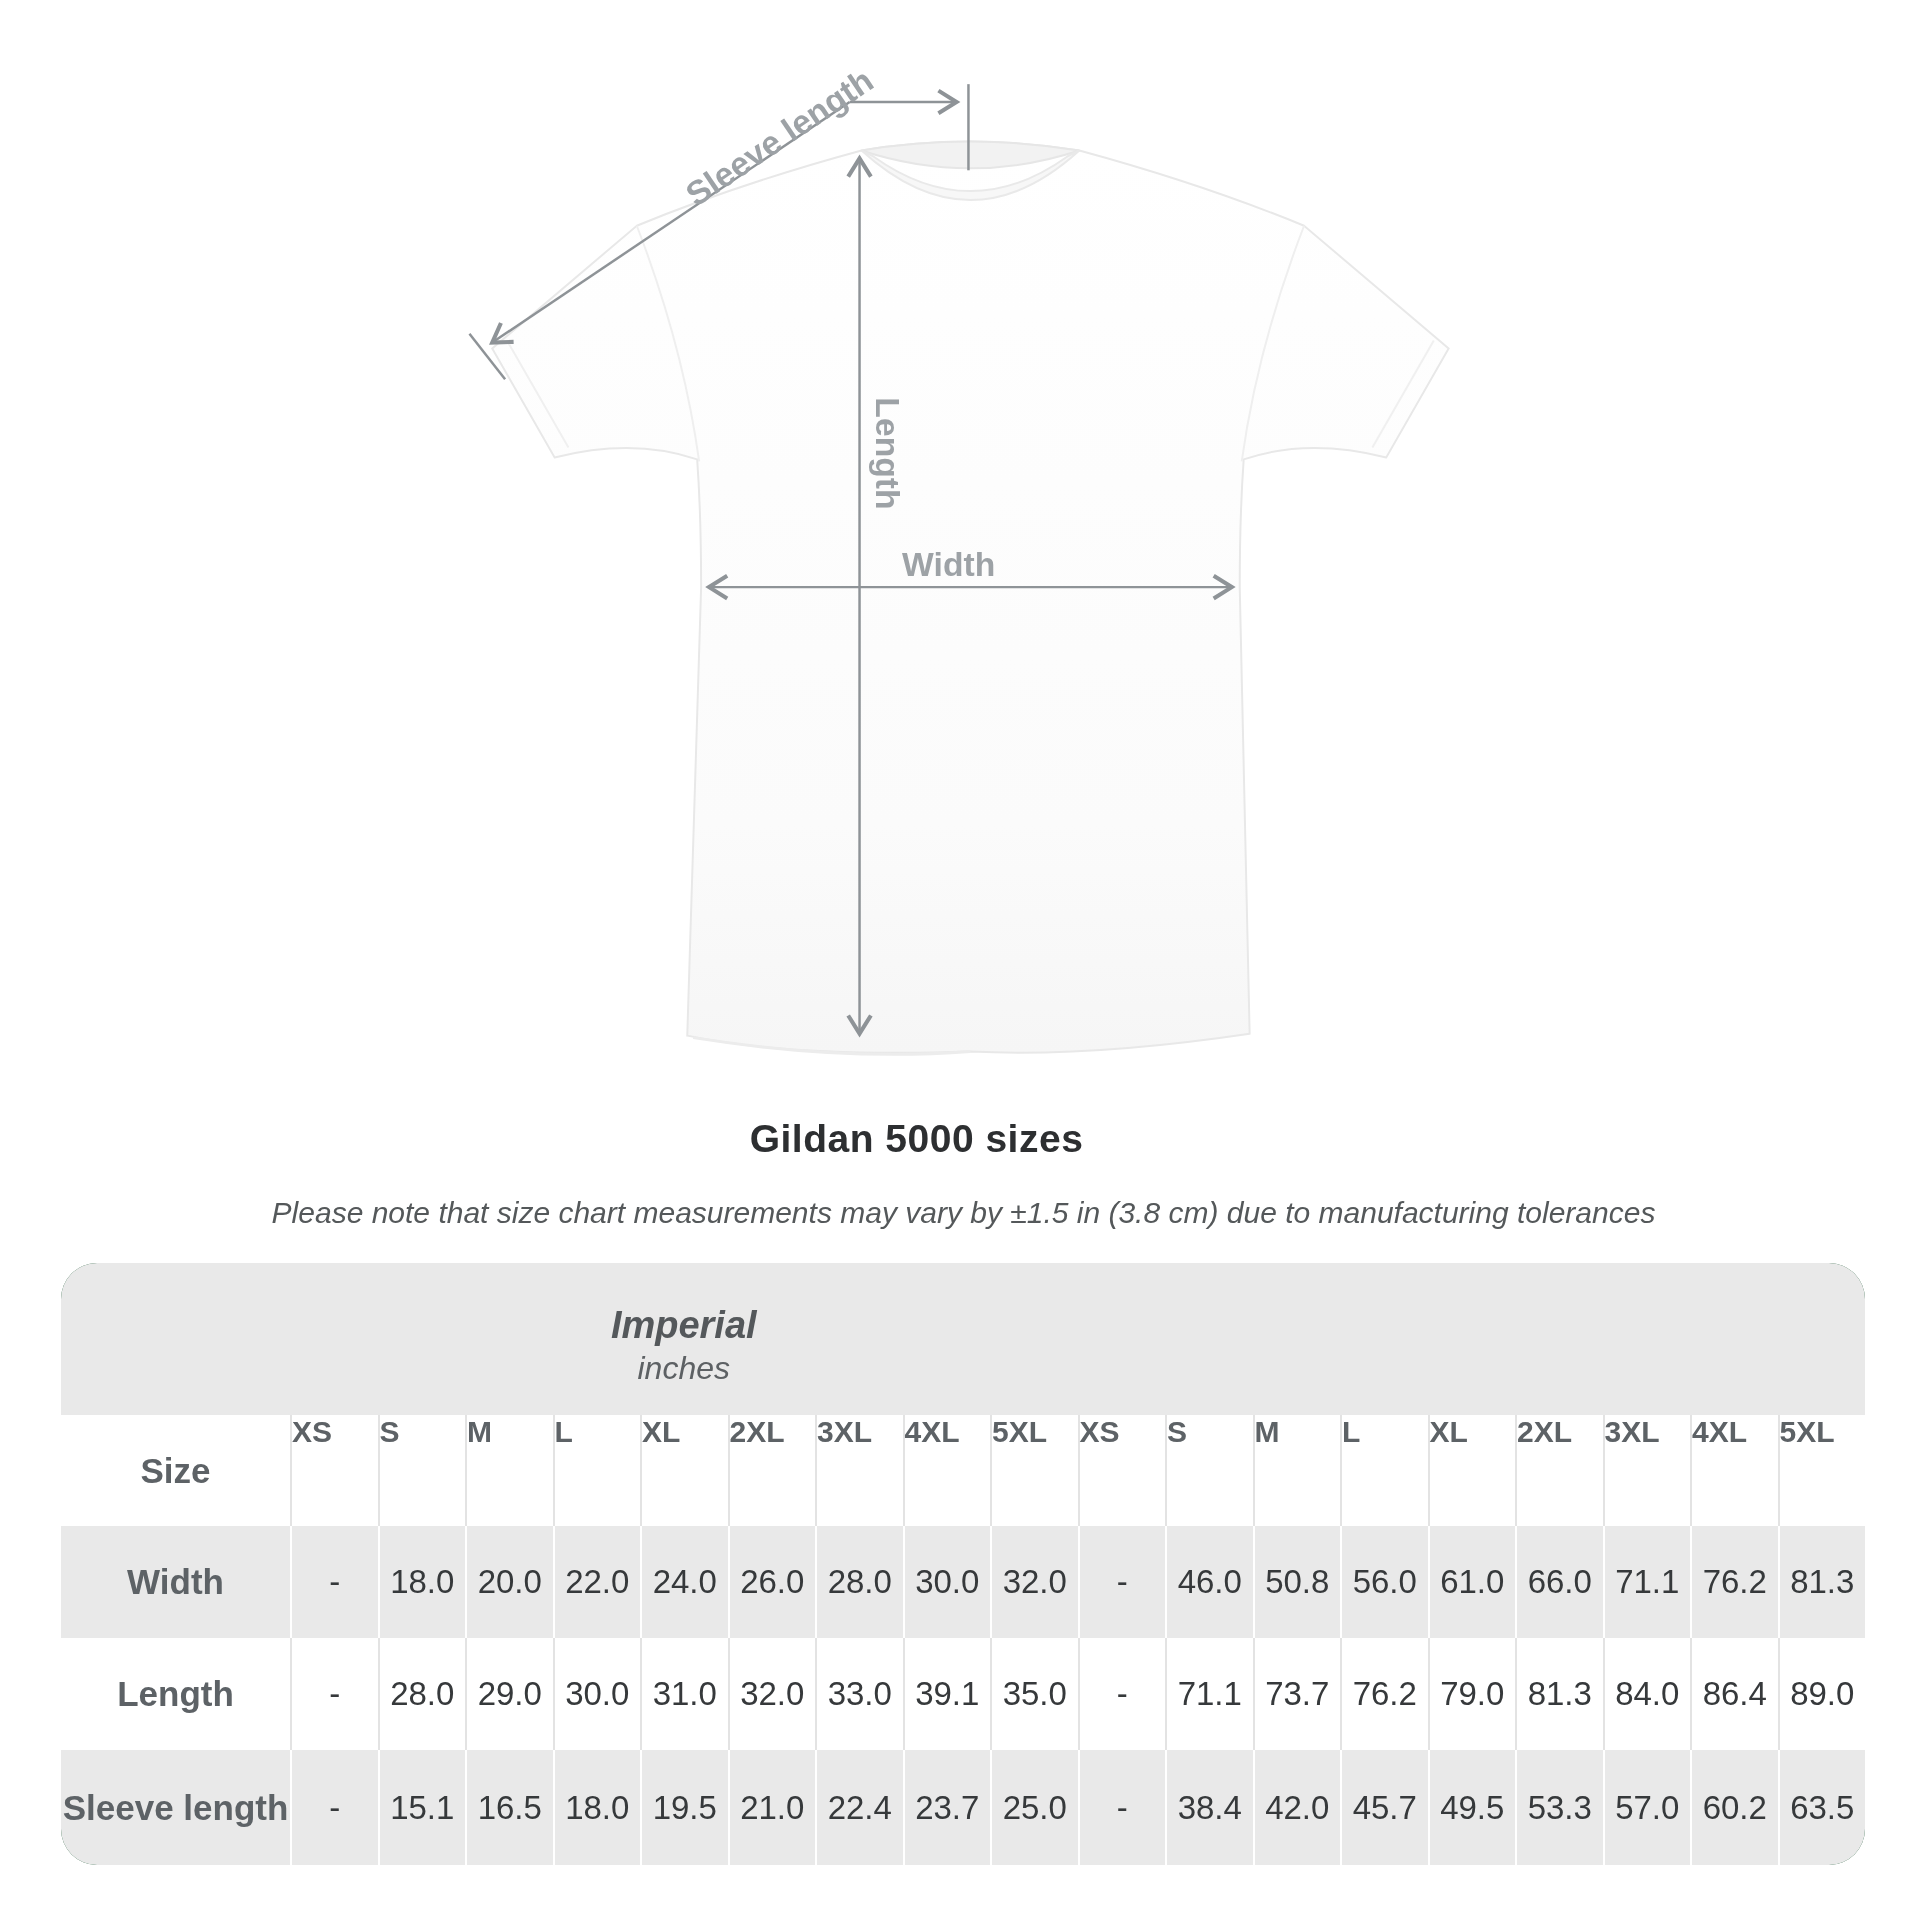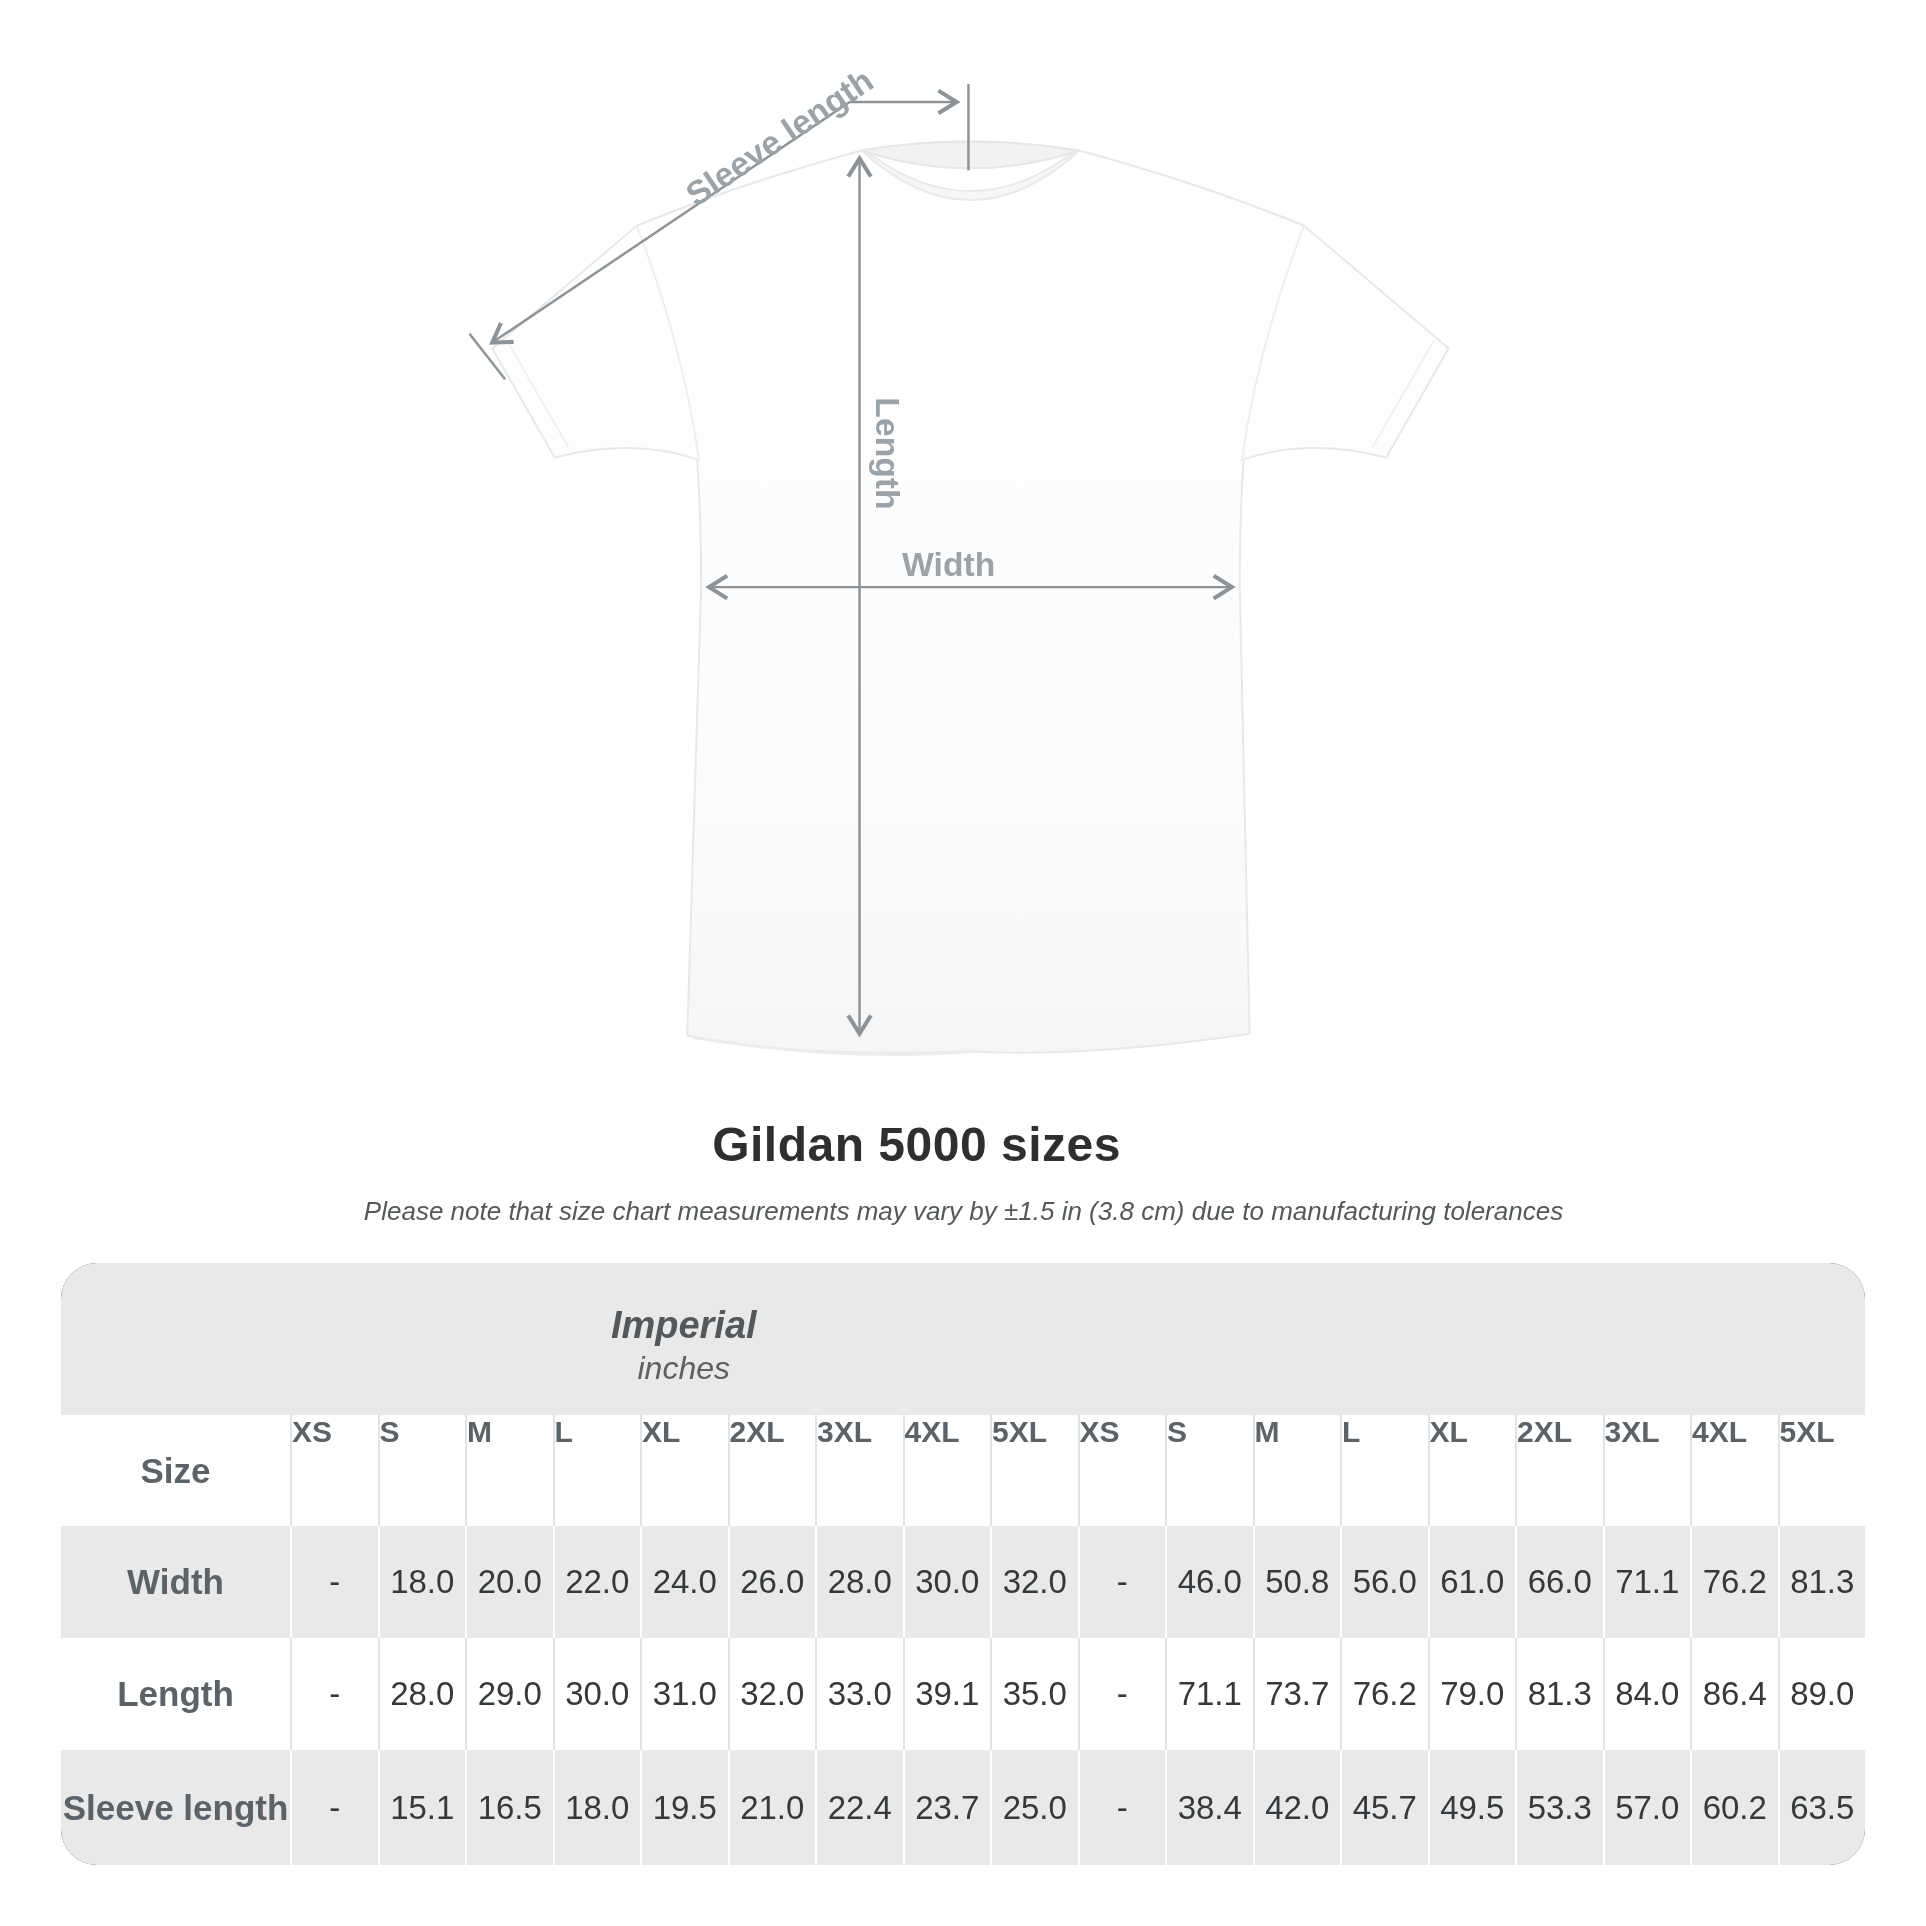--- a/index.html
+++ b/index.html
@@ -7,25 +7,25 @@
     position:relative;width:1927px;height:1927px;background:#ffffff;overflow:hidden;
     font-family:"Liberation Sans",sans-serif;
   }
   
   .figure-svg{position:absolute;left:0;top:0;width:1927px;height:1198px;display:block;}
   .ann-line{stroke:#8e9397;stroke-width:2.5;fill:none;}
   .ann-label{fill:#9da2a6;font-weight:bold;font-size:34px;font-family:"Liberation Sans",sans-serif;}
   
   .title{
     position:absolute;left:0;top:1117px;width:1833px;text-align:center;
-    font-size:48px;font-weight:bold;color:#2d2f31;letter-spacing:0.5px;
+    font-size:39px;font-weight:bold;color:#2d2f31;letter-spacing:0.5px;
   }
   .subtitle{
     position:absolute;left:0;top:1196px;width:1927px;text-align:center;
-    font-size:26px;font-style:italic;color:#54585a;
+    font-size:30px;font-style:italic;color:#54585a;
   }
   
   .size-table{
     position:absolute;left:61px;top:1263px;width:1804px;height:602px;
     background:#14532d;border-radius:36px;overflow:hidden;
   }
   .trow{display:grid;grid-template-columns:229px repeat(18,1fr);}
   .band{height:152px;background:#e9e9e9;}
   .band-cell{display:flex;flex-direction:column;align-items:center;justify-content:center;padding-top:10px;}
   .uh-imperial{grid-column:2/11;}

